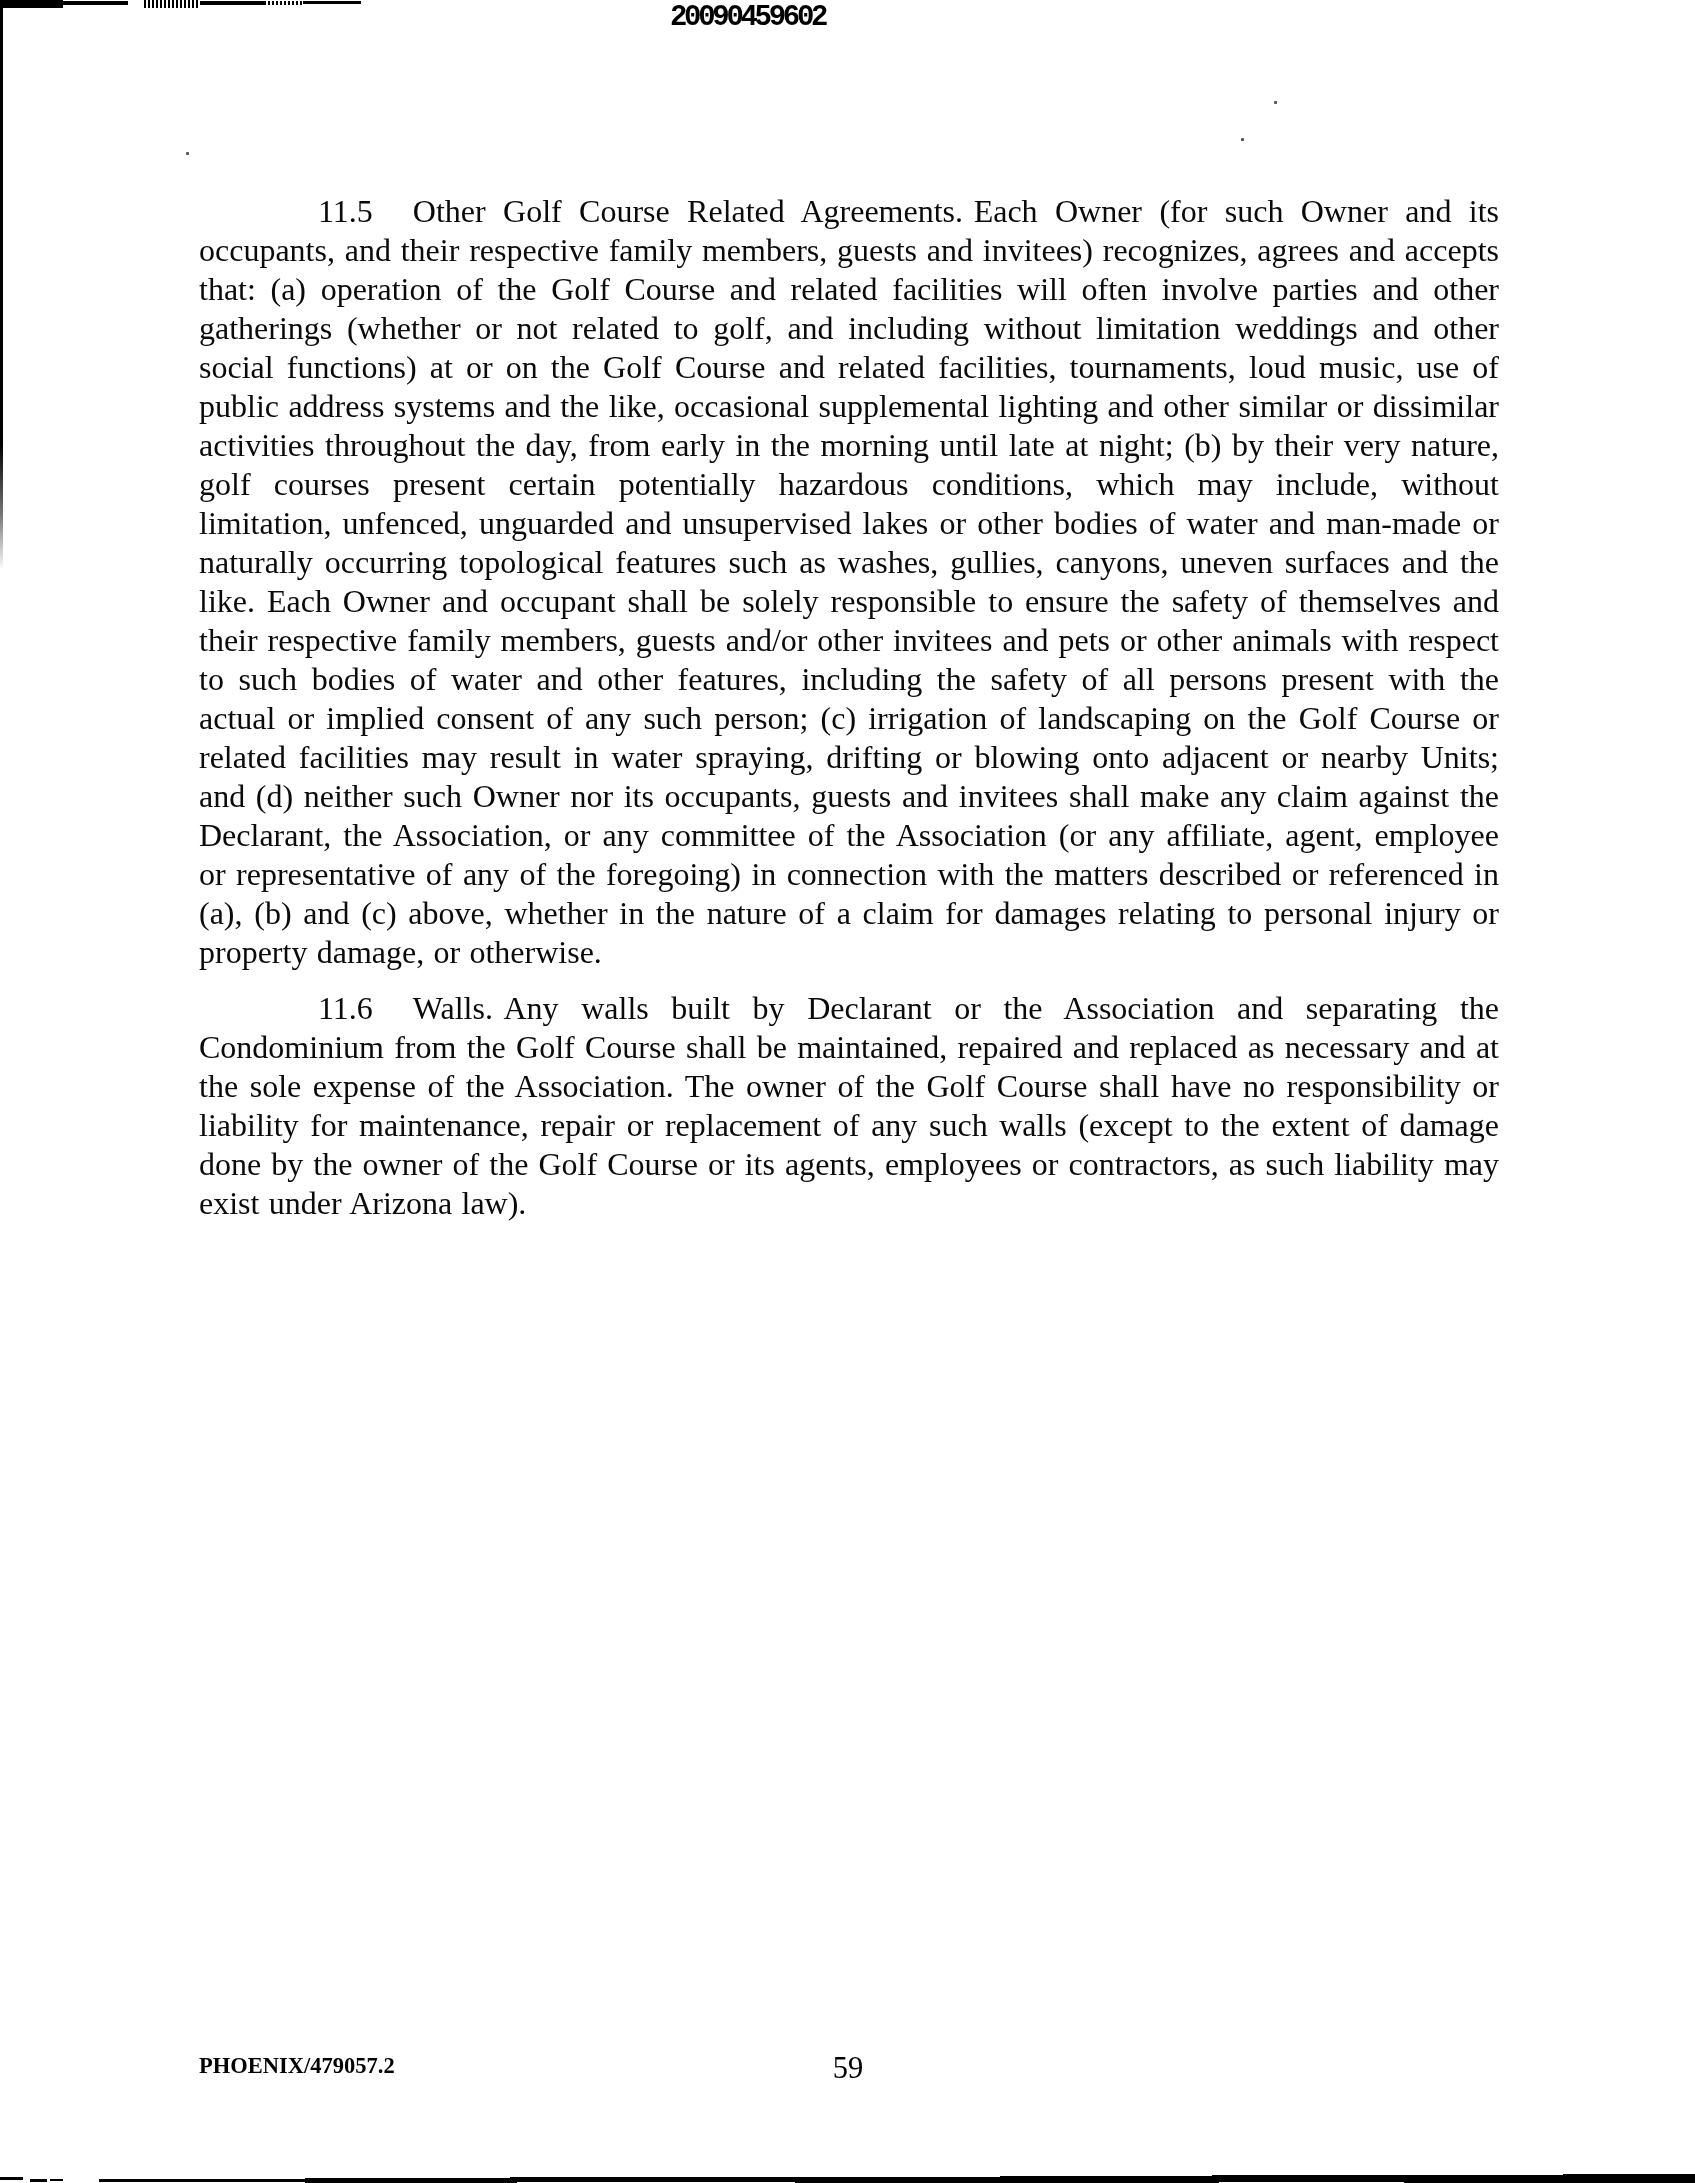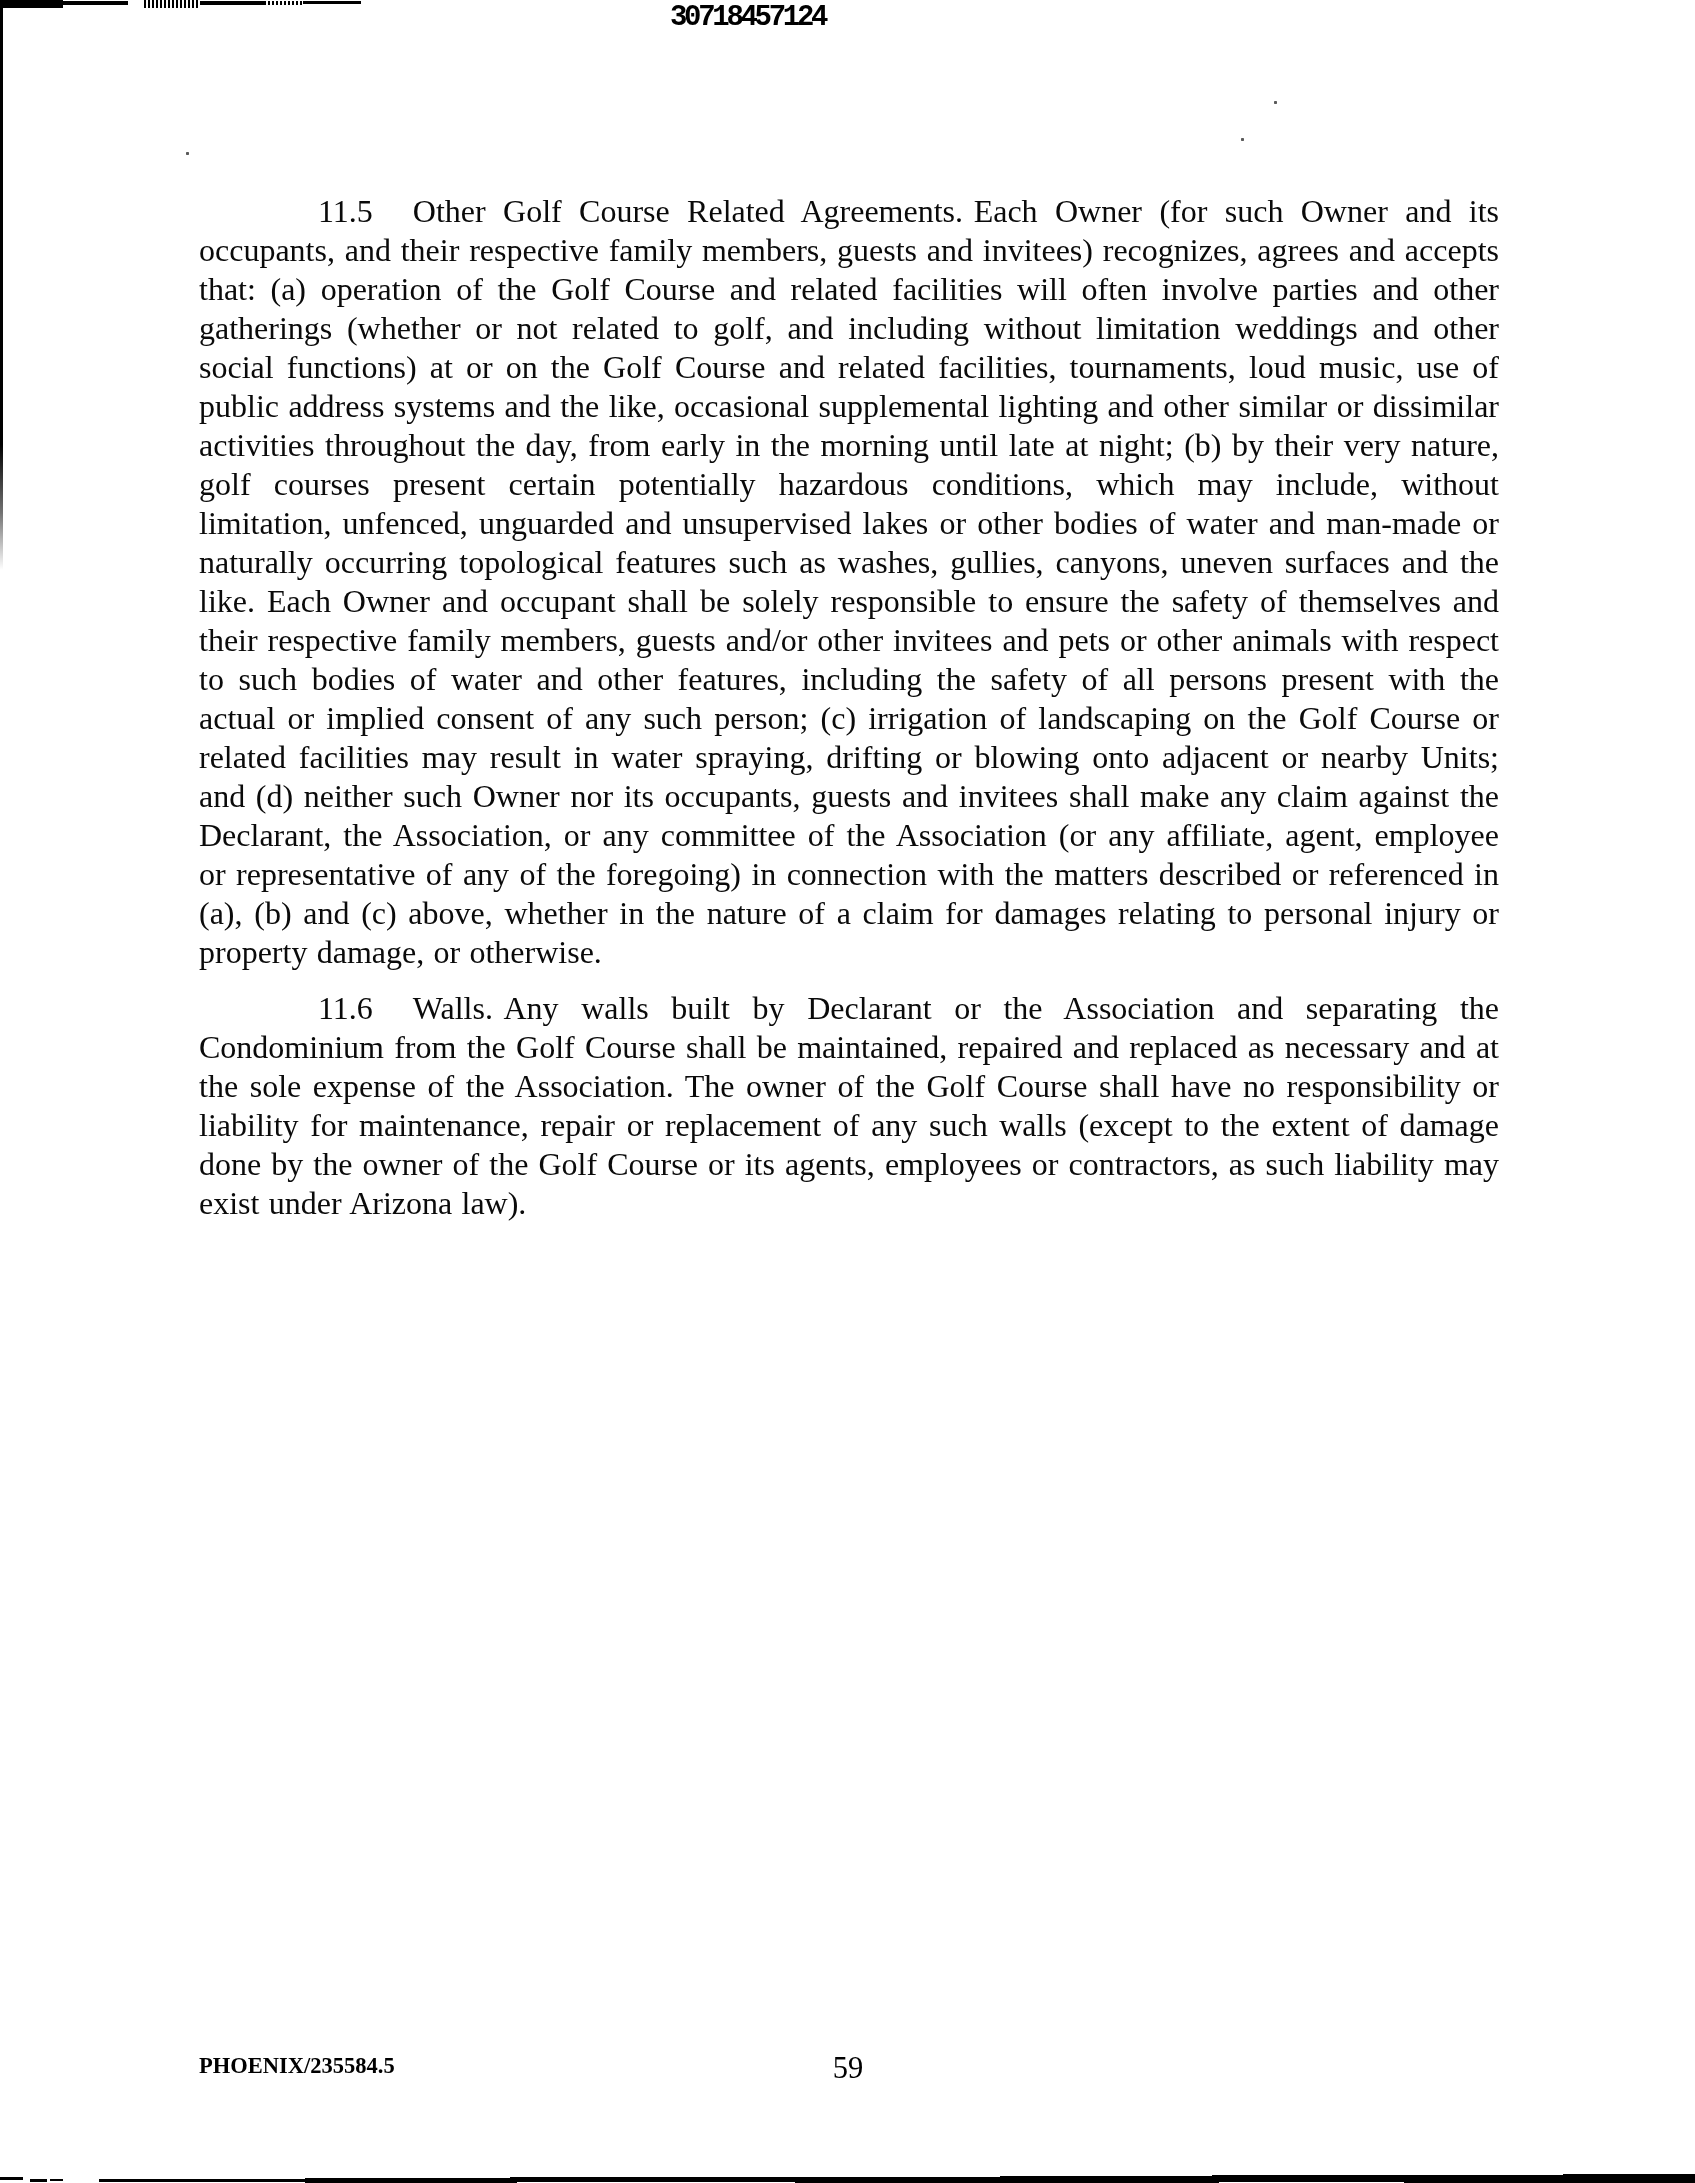--- a/index.html
+++ b/index.html
@@ -109,32 +109,32 @@
   <div class="bar" style="left:200px; top:1.3px; width:64px; height:3.3px;"></div>
   <div class="hatch" style="left:264px; top:0.7px; width:40px; height:4.6px;"></div>
   <div class="bar" style="left:303px; top:1.3px; width:58px; height:2.6px;"></div>
 
   <div class="edge-line-left"></div>
 
   <div class="speck" style="left:1274px; top:101px;"></div>
   <div class="speck" style="left:1241px; top:138px;"></div>
   <div class="speck" style="left:186px;  top:152px;"></div>
 
-  <div class="header-number">30718457124</div>
+  <div class="header-number">20090459602</div>
 
   <div class="content">
 
     <p><span class="section-number">11.5</span><span class="tab"></span><span class="section-heading">Other Golf Course Related Agreements.</span><span class="sentence-gap"></span><span>Each Owner (for such Owner and its occupants, and their respective family members, guests and invitees) recognizes, agrees and accepts that:  (a) operation of the Golf Course and related facilities will often involve parties and other gatherings (whether or not related to golf, and including without limitation weddings and other social functions) at or on the Golf Course and related facilities, tournaments, loud music, use of public address systems and the like, occasional supplemental lighting and other similar or dissimilar activities throughout the day, from early in the morning until late at night; (b) by their very nature, golf courses present certain potentially hazardous conditions, which may include, without limitation, unfenced, unguarded and unsupervised lakes or other bodies of water and man-made or naturally occurring topological features such as washes, gullies, canyons, uneven surfaces and the like.  Each Owner and occupant shall be solely responsible to ensure the safety of themselves and their respective family members, guests and/or other invitees and pets or other animals with respect to such bodies of water and other features, including the safety of all persons present with the actual or implied consent of any such person; (c) irrigation of landscaping on the Golf Course or related facilities may result in water spraying, drifting or blowing onto adjacent or nearby Units; and (d) neither such Owner nor its occupants, guests and invitees shall make any claim against the Declarant, the Association, or any committee of the Association (or any affiliate, agent, employee or representative of any of the foregoing) in connection with the matters described or referenced in (a), (b) and (c) above, whether in the nature of a claim for damages relating to personal injury or property damage, or otherwise.</span></p>
 
     <p><span class="section-number">11.6</span><span class="tab"></span><span class="section-heading">Walls.</span><span class="sentence-gap"></span><span>Any walls built by Declarant or the Association and separating the Condominium from the Golf Course shall be maintained, repaired and replaced as necessary and at the sole expense of the Association.  The owner of the Golf Course shall have no responsibility or liability for maintenance, repair or replacement of any such walls (except to the extent of damage done by the owner of the Golf Course or its agents, employees or contractors, as such liability may exist under Arizona law).</span></p>
 
 
   </div>
 
-  <div class="footer-ref">PHOENIX/235584.5</div>
+  <div class="footer-ref">PHOENIX/479057.2</div>
 
   <div class="page-number">59</div>
 
   <div class="bar" style="left:0;      top:2177px; width:23px;  height:3.3px;"></div>
   <div class="bar" style="left:30px;   top:2179px; width:16.6px;  height:2.6px;"></div>
   <div class="bar" style="left:50px;   top:2179px; width:13.2px;  height:2px;"></div>
   <div class="bar" style="left:99px;  top:2179px; width:219px; height:3.3px;"></div>
   <div class="bar" style="left:305px;  top:2178px; width:212px; height:4.6px;"></div>
   <div class="bar" style="left:510px;  top:2177px; width:291px; height:5.3px;"></div>
   <div class="bar" style="left:795px; top:2177px; width:212px; height:6px;"></div>

